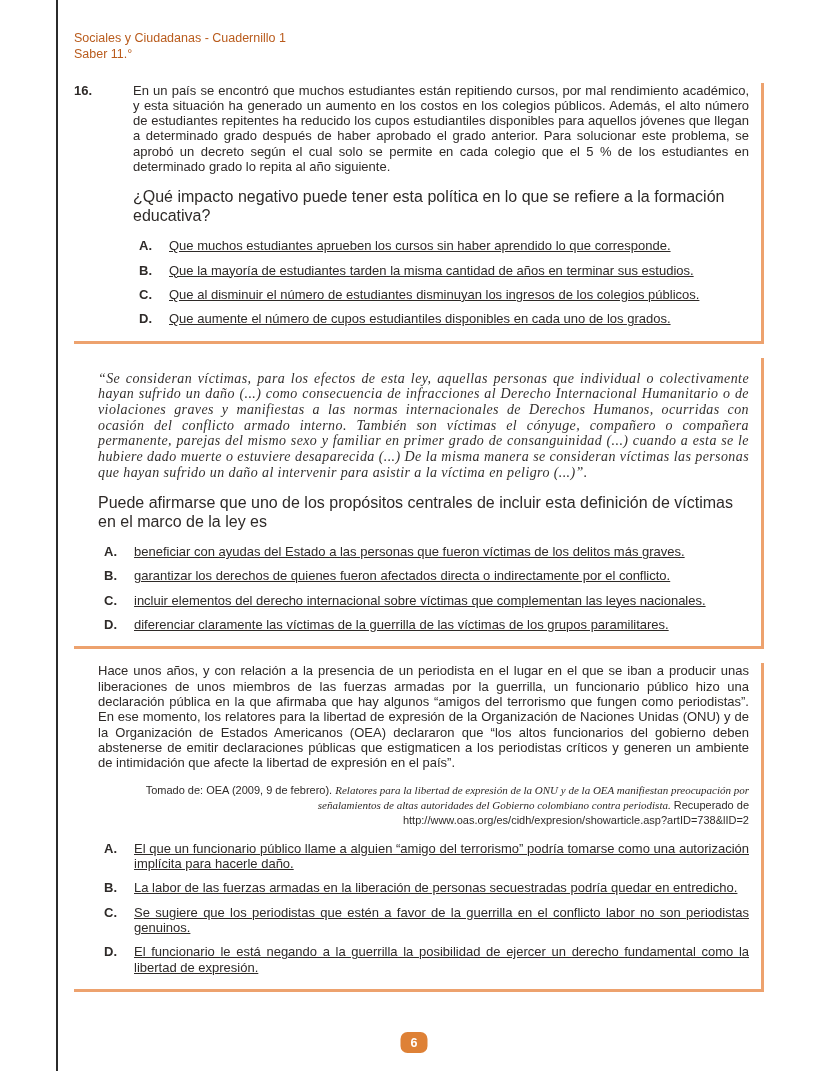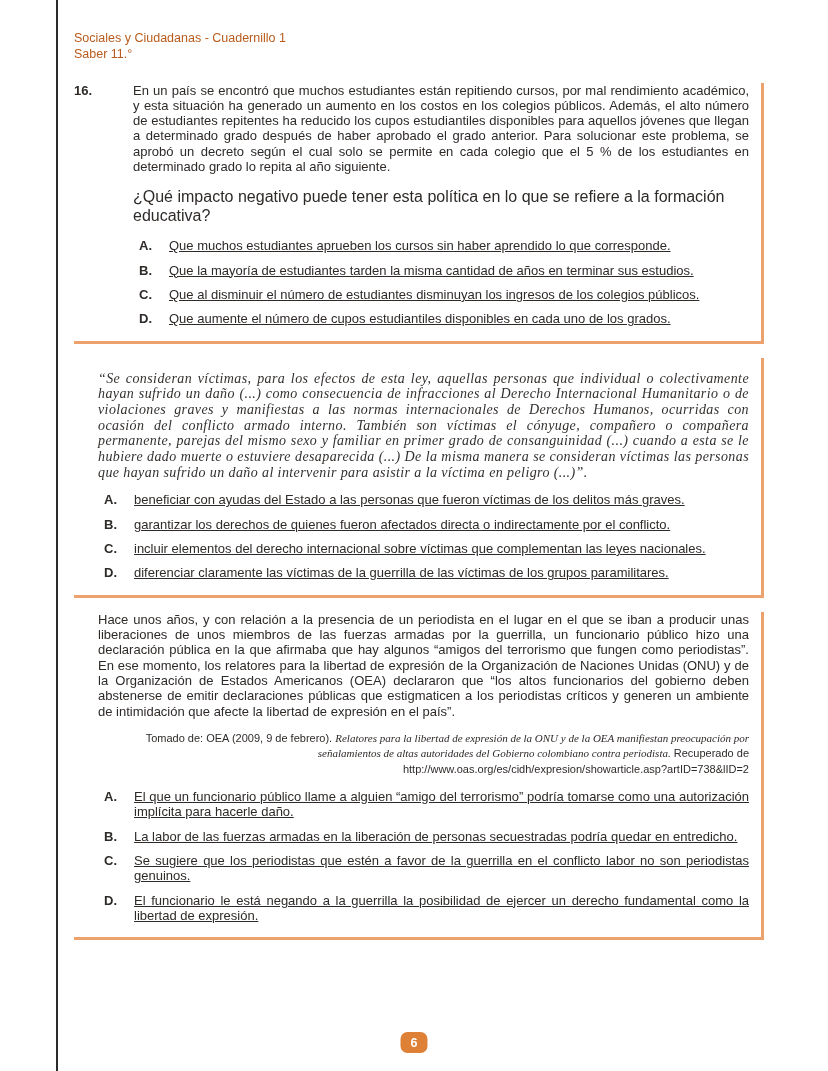--- a/index.html
+++ b/index.html
@@ -146,20 +146,21 @@
             </div>
           </div>
         </div>
       </div>
     </section>
 
     <section class="question">
       <div class="q-row">
         <div class="q-body">
           <p class="quote">“Se consideran víctimas, para los efectos de esta ley, aquellas personas que individual o colectivamente hayan sufrido un daño (...) como consecuencia de infracciones al Derecho Internacional Humanitario o de violaciones graves y manifiestas a las normas internacionales de Derechos Humanos, ocurridas con ocasión del conflicto armado interno. También son víctimas el cónyuge, compañero o compañera permanente, parejas del mismo sexo y familiar en primer grado de consanguinidad (...) cuando a esta se le hubiere dado muerte o estuviere desaparecida (...) De la misma manera se consideran víctimas las personas que hayan sufrido un daño al intervenir para asistir a la víctima en peligro (...)”.</p>
+          <p class="q-prompt">Puede afirmarse que uno de los propósitos centrales de incluir esta definición de víctimas en el marco de la ley es</p>
           <div class="options">
             <div class="option">
               <span class="opt-letter">A.</span>
               <span class="opt-text">beneficiar con ayudas del Estado a las personas que fueron víctimas de los delitos más graves.</span>
             </div>
             <div class="option">
               <span class="opt-letter">B.</span>
               <span class="opt-text">garantizar los derechos de quienes fueron afectados directa o indirectamente por el conflicto.</span>
             </div>
             <div class="option">

